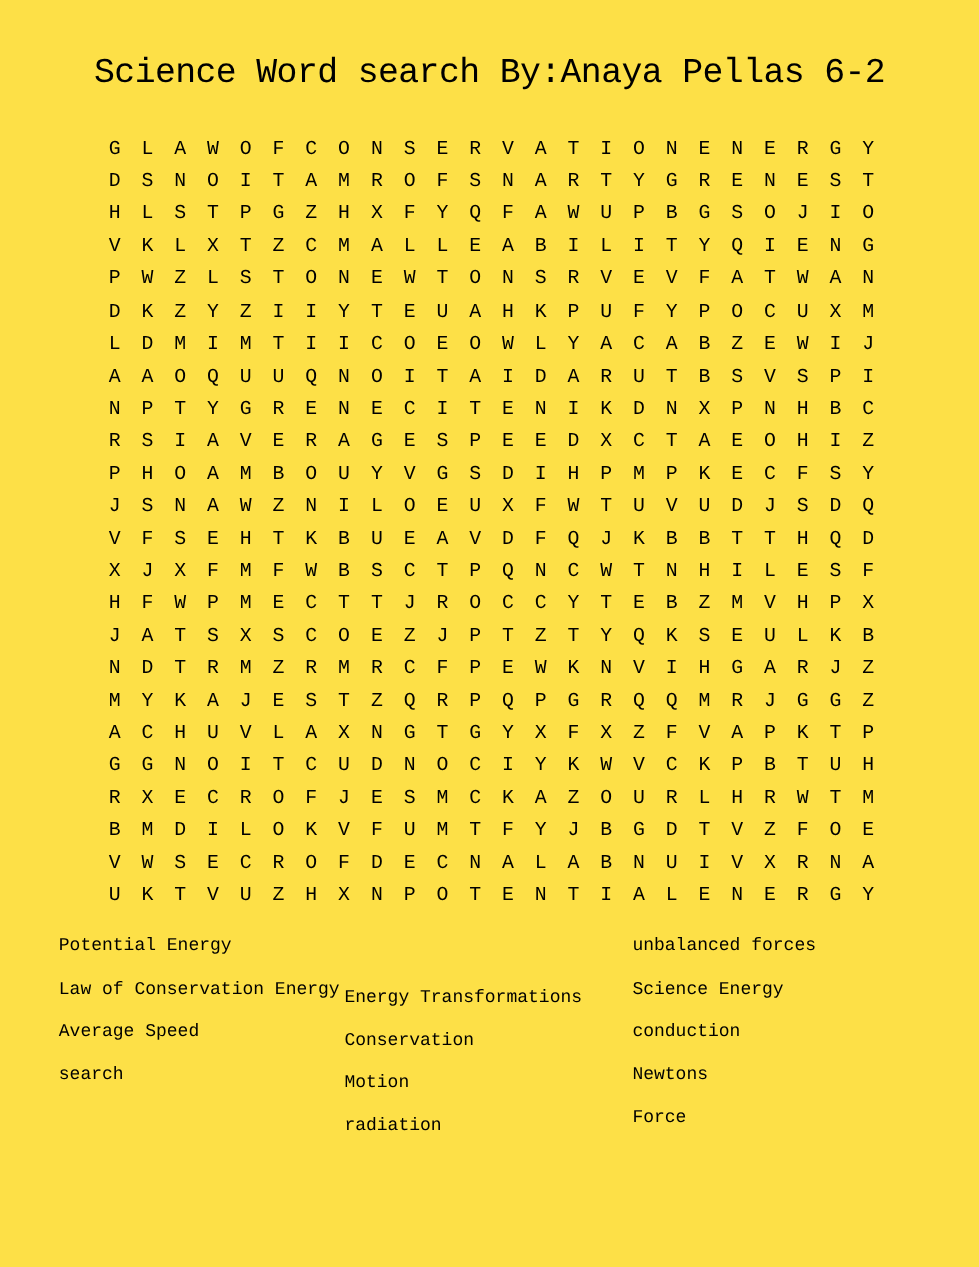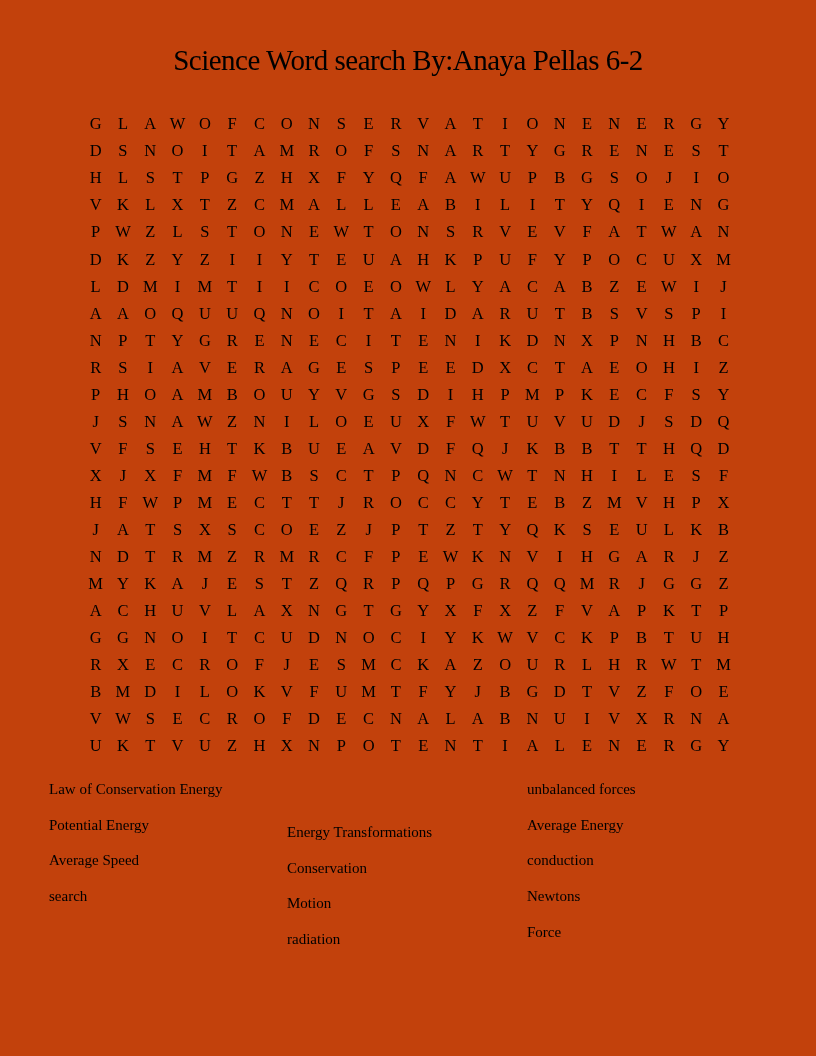--- a/index.html
+++ b/index.html
@@ -4,23 +4,23 @@
 <style>
   html, body {
     margin: 0;
     padding: 0;
     background: #ffffff;
   }
   .page {
     position: relative;
     width: 816px;
     height: 1056px;
-    background: #c2410c;
+    background: #fde047;
     color: #000000;
-    font-family: Liberation Serif, serif;
+    font-family: Liberation Mono, monospace;
     overflow: hidden;
   }
   .title {
     position: absolute;
     top: 44px;
     left: 0;
     width: 816px;
     margin: 0;
     text-align: center;
     font-size: 29px;
@@ -644,32 +644,32 @@
       <span class="cell">E</span>
       <span class="cell">N</span>
       <span class="cell">E</span>
       <span class="cell">R</span>
       <span class="cell">G</span>
       <span class="cell">Y</span>
     </div>
 
   <div class="words">
     <div class="word-col word-col-0" id="word-col-0">
+        <div class="word">Potential Energy</div>
         <div class="word">Law of Conservation Energy</div>
-        <div class="word">Potential Energy</div>
         <div class="word">Average Speed</div>
         <div class="word">search</div>
       </div>
     <div class="word-col word-col-1" id="word-col-1">
         <div class="word">Energy Transformations</div>
         <div class="word">Conservation</div>
         <div class="word">Motion</div>
         <div class="word">radiation</div>
       </div>
     <div class="word-col word-col-2" id="word-col-2">
         <div class="word">unbalanced forces</div>
-        <div class="word">Average Energy</div>
+        <div class="word">Science Energy</div>
         <div class="word">conduction</div>
         <div class="word">Newtons</div>
         <div class="word">Force</div>
       </div>
   </div>
 </div>
 
 </body></html>

